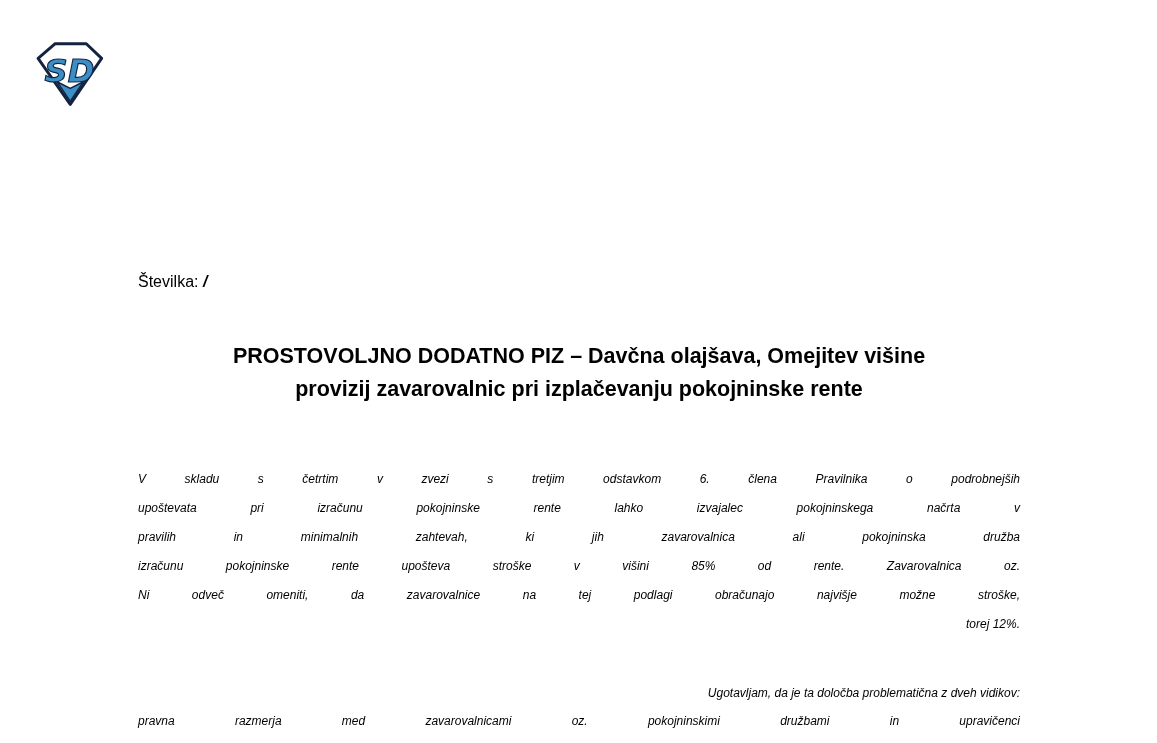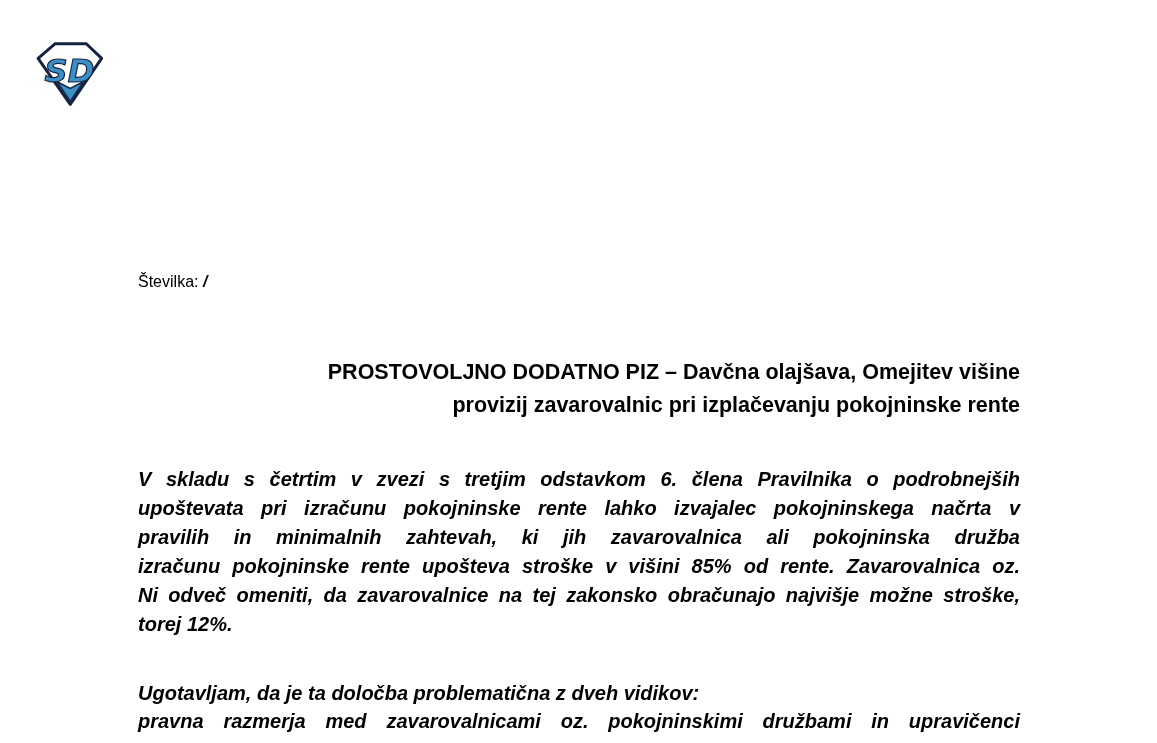--- a/index.html
+++ b/index.html
@@ -26,40 +26,39 @@
   .content {
     position: absolute;
     left: 138px;
     width: 882px;
   }
   .header-block { top: 164px; font-size: 20px; line-height: 27.5px; }
   .header-line { white-space: nowrap; }
   .ref-block { top: 268px; font-size: 16px; line-height: 28px; }
   .ref-value-bold { font-weight: bold; font-style: italic; }
   .title-block {
-    top: 356px;
-    text-align: right;
+    top: 340px;
+    text-align: center;
     font-weight: bold;
     font-size: 21.5px;
     line-height: 33px;
   }
   .title-line { white-space: nowrap; }
   .body-block {
     font-style: italic;
-    font-size: 20px;
+    font-size: 12px;
     line-height: 29px;
-    font-weight: bold;
   }
   .para1 { top: 465px; }
   .para2 { top: 679px; line-height: 28px; }
   .jline {
     text-align: justify;
     text-align-last: justify;
   }
-  .lline { text-align: left; }
+  .lline { text-align: right; }
 </style>
 </head>
 <body>
 
 <div class="page">
 
   <div class="logo">
     <svg viewBox="0 0 100 90" width="73" height="66">
       <path d="M7,25 L30,5 L73,5 L94,25 L51,88 Z" fill="#ffffff" stroke="#13233f" stroke-width="4" stroke-linejoin="round"></path>
       <text x="50" y="57" text-anchor="middle" font-family="'DejaVu Sans', sans-serif" font-size="44" font-weight="bold" font-style="italic" fill="#3b8fc6" stroke="#13233f" stroke-width="1.6">SD</text>
@@ -75,21 +74,21 @@
   <div class="content title-block">
     <div class="title-line">PROSTOVOLJNO DODATNO PIZ – Davčna olajšava, Omejitev višine</div>
     <div class="title-line">provizij zavarovalnic pri izplačevanju pokojninske rente</div>
   </div>
 
   <div class="content body-block para1">
     <div class="jline">V skladu s četrtim v zvezi s tretjim odstavkom 6. člena Pravilnika o podrobnejših</div>
     <div class="jline">upoštevata pri izračunu pokojninske rente lahko izvajalec pokojninskega načrta v</div>
     <div class="jline">pravilih in minimalnih zahtevah, ki jih zavarovalnica ali pokojninska družba</div>
     <div class="jline">izračunu pokojninske rente upošteva stroške v višini 85% od rente. Zavarovalnica oz.</div>
-    <div class="jline">Ni odveč omeniti, da zavarovalnice na tej zakonsko obračunajo najvišje možne stroške,</div>
+    <div class="jline">Ni odveč omeniti, da zavarovalnice na tej podlagi obračunajo najvišje možne stroške,</div>
     <div class="lline">torej 12%.</div>
   </div>
 
   <div class="content body-block para2">
     <div class="lline">Ugotavljam, da je ta določba problematična z dveh vidikov:</div>
     <div class="jline">pravna razmerja med zavarovalnicami oz. pokojninskimi družbami in upravičenci</div>
   </div>
 
 </div>
 

